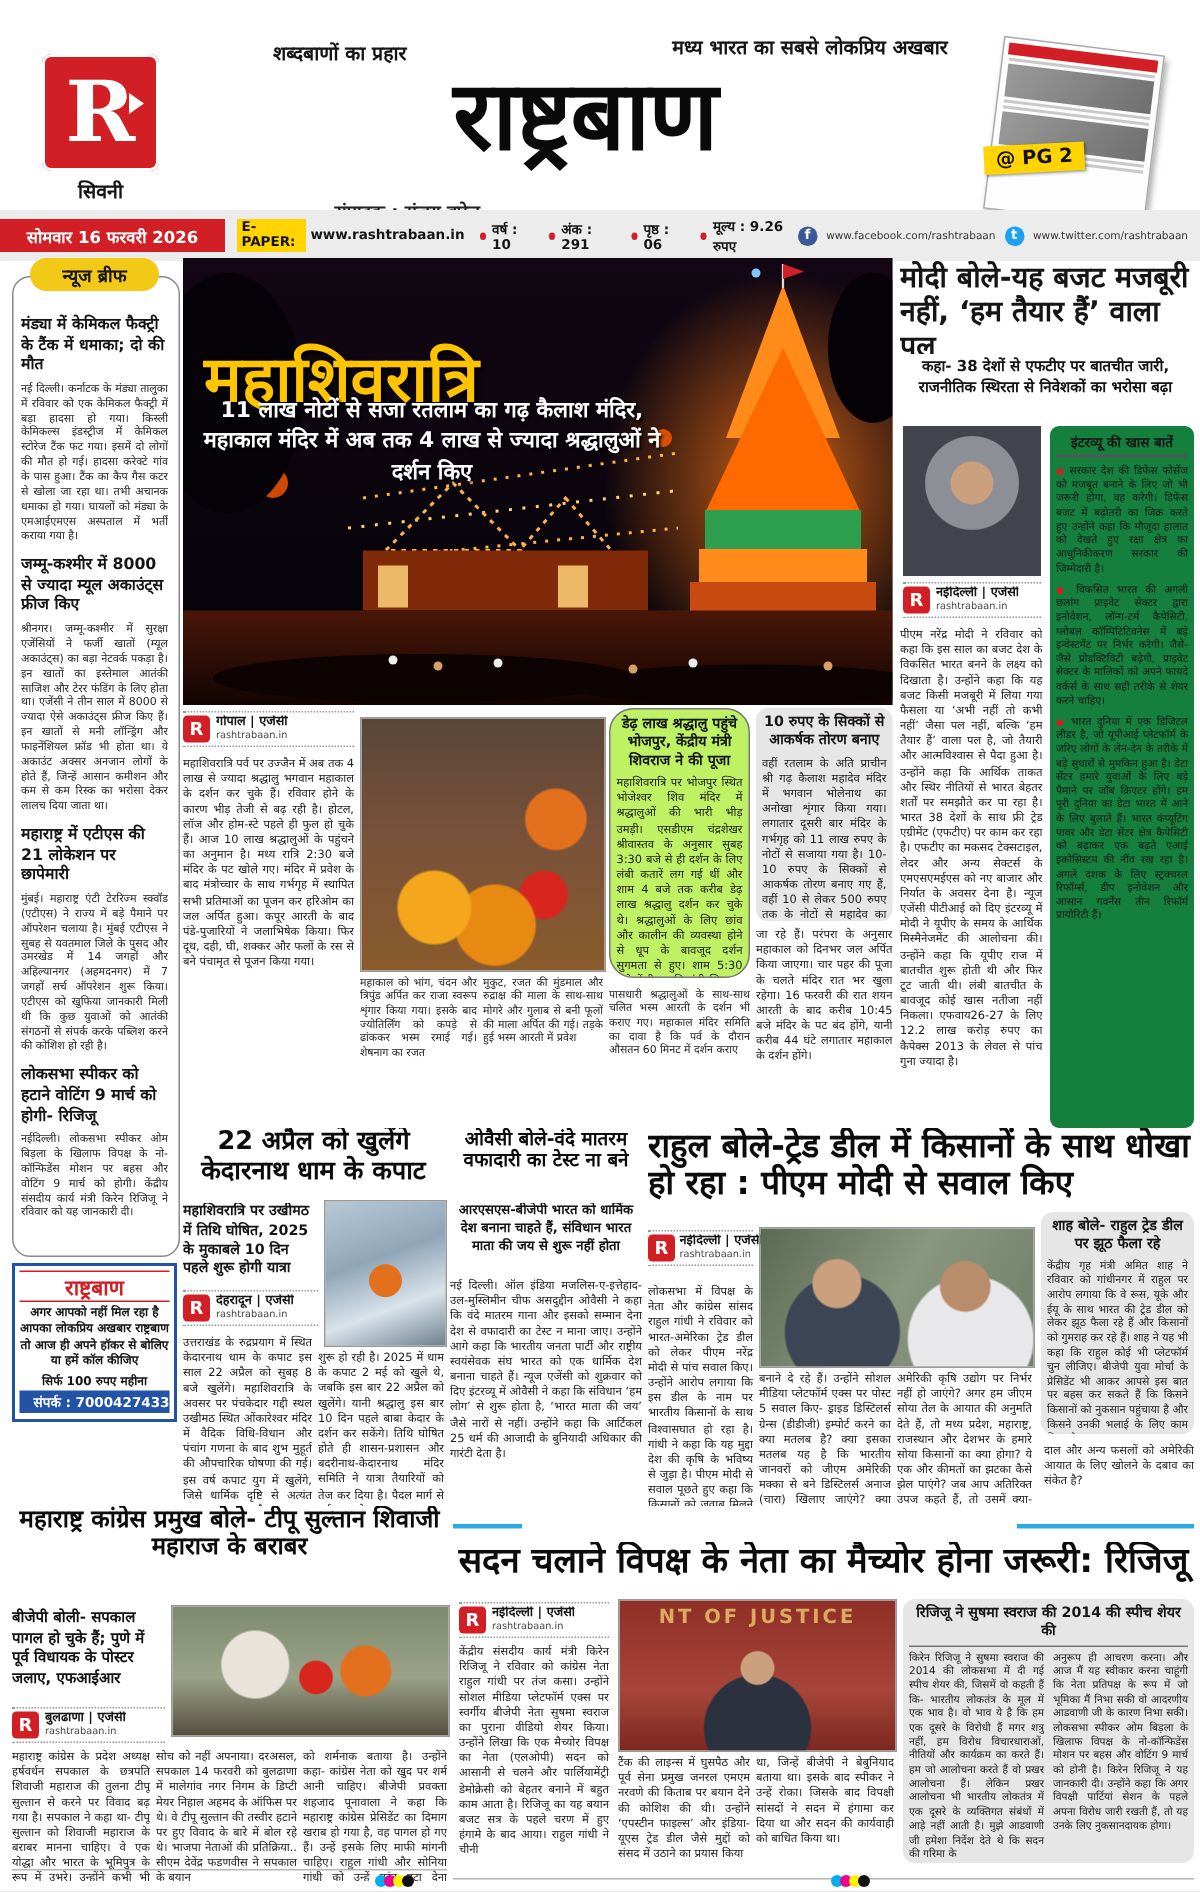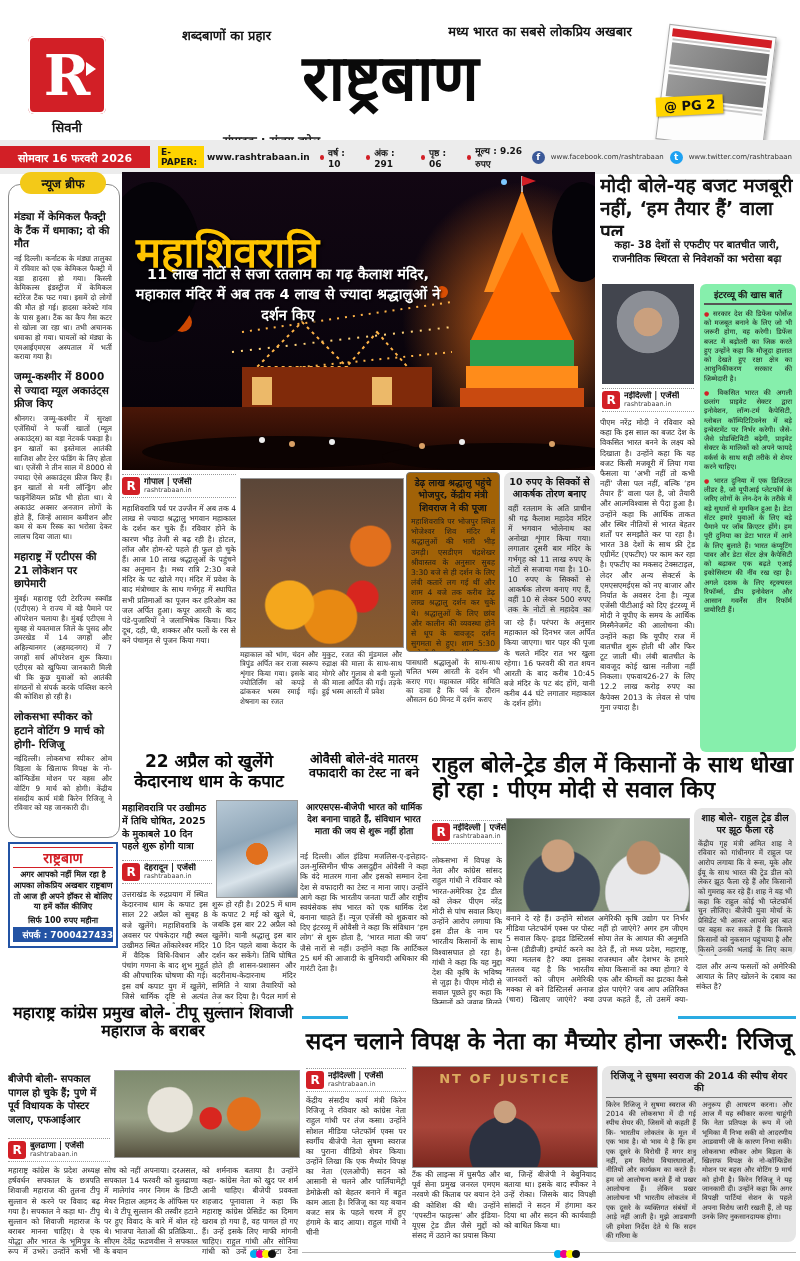--- a/index.html
+++ b/index.html
@@ -77,28 +77,28 @@
   .byl-site{font-size:6.5px;color:#444;white-space:nowrap;}
 
   .body-txt{font-size:7.6px;line-height:1.34;color:#1c1c1c;}
   .cap-txt{font-size:7.2px;line-height:1.3;color:#1c1c1c;}
 
   
   .modi-head{left:600px;top:174px;width:196px;font-size:19px;font-weight:900;line-height:1.2;}
   .modi-sub{left:598px;top:238px;width:198px;font-size:10px;font-weight:bold;line-height:1.35;text-align:center;}
   .modi-photo{left:602px;top:284px;width:92px;height:100px;
               background:radial-gradient(circle at 50% 38%,#caa07e 0 18%,#8c8f96 19% 40%,#42454e 41% 100%);}
-  .khas-box{left:700px;top:284px;width:96px;height:468px;background:#86efac;border-radius:6px;
+  .khas-box{left:700px;top:284px;width:96px;height:468px;background:#15803d;border-radius:6px;
             padding:4px;box-sizing:border-box;}
   .khas-title{font-size:9px;font-weight:900;text-align:center;border-bottom:2px solid #555;padding-bottom:2px;}
   .khas-item{font-size:7px;line-height:1.32;margin-top:5px;text-align:justify;}
   .khas-item::before{content:"● ";color:#d21f26;font-size:6px;}
 
   
-  .round-box{border:1px solid #777;border-radius:4px;padding:4px;box-sizing:border-box;background:#a16207;}
+  .round-box{border:1px solid #777;border-radius:16px;padding:4px;box-sizing:border-box;background:#bef264;}
   .gray-box{background:#e6e6e6;border-radius:8px;padding:4px;box-sizing:border-box;}
   .box-title{font-size:9.5px;font-weight:bold;line-height:1.3;text-align:center;}
 
   
   .sec-head{font-weight:900;color:#0c0c0c;line-height:1.15;text-align:center;}
 
   
   .kicker-pill{background:#e3e3e3;border-radius:10px;font-size:9.5px;font-weight:bold;
                display:flex;align-items:center;justify-content:center;}
   .blue-line{background:#2aabe2;height:3px;}

